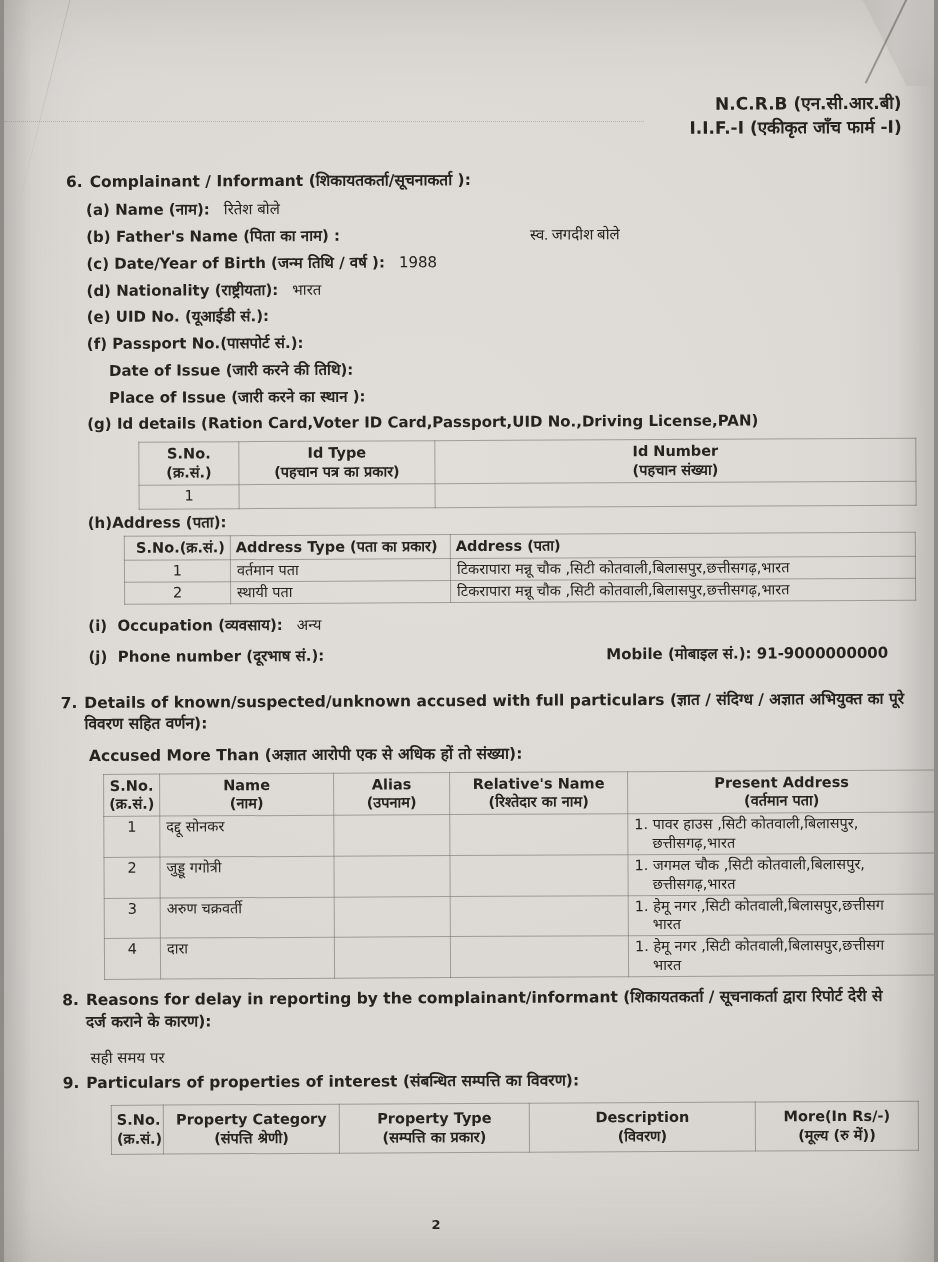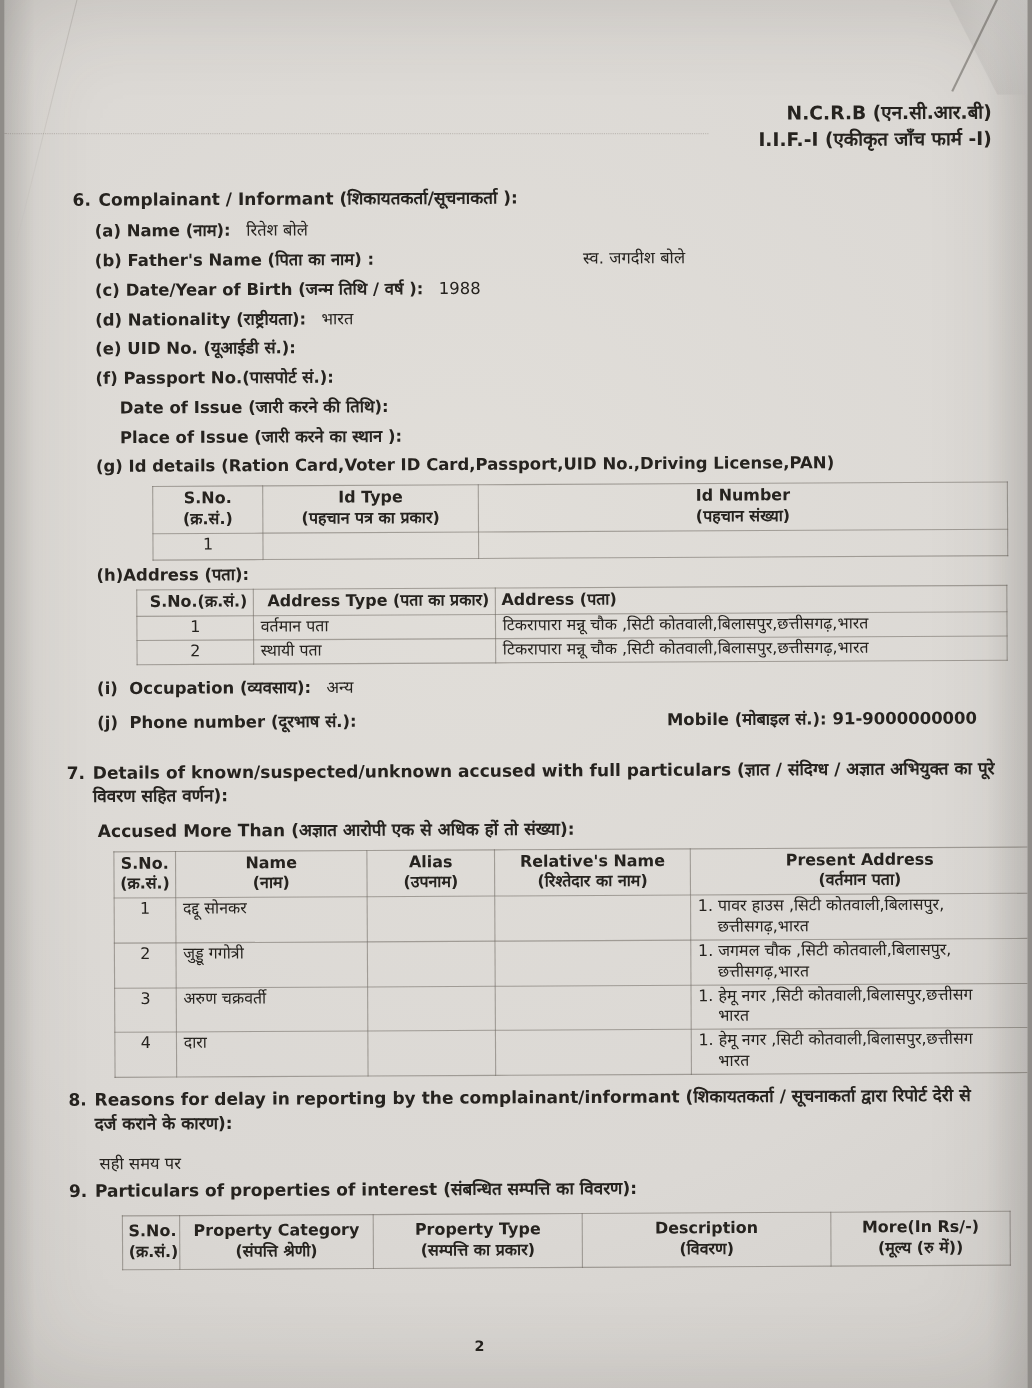--- a/index.html
+++ b/index.html
@@ -36,21 +36,21 @@
   .numbered .num { flex:none; }
   .m6  { margin:28px 40px 6px 64px; }
   .m7  { margin:26px 30px 0 56px; }
   .m8  { margin:10px 30px 0 56px; }
   .m9  { margin:6px 30px 0 56px; }
 
   .items { margin-left:84px; font-size:15px; }
   .item { display:flex; margin-top:8px; line-height:1.25; }
   .item .lbl { font-weight:bold; white-space:pre; }
   .item .val { font-weight:normal; margin-left:14px; }
-  .item .val.far { margin-left:190px; }
+  .item .val.far { margin-left:190px;font-family:Liberation Serif, serif; }
   .item .val.mob { margin-left:282px; font-weight:bold; }
   .sub { margin-left:22px; }
 
   table { border-collapse:collapse; table-layout:fixed; }
   .t th, .t td { border:1px solid rgba(110,104,96,0.55); font-size:14.5px; overflow:hidden; }
   .t th { font-weight:bold; text-align:center; line-height:1.3; padding:2px 5px; }
   .t td { line-height:1.3; padding:1px 6px; vertical-align:top; font-weight:normal; }
   .t td.c { text-align:center; }
   .addr2 { padding-left:18px; }
 
@@ -159,21 +159,21 @@
     </div>
     <table class="t t-addr">
       <colgroup>
           <col style="width:106px">
           <col style="width:220px">
           <col>
         </colgroup>
       <tbody>
           <tr>
         <th style="text-align:right">S.No.(क्र.सं.)</th>
-        <th style="text-align:right">Address Type (पता का प्रकार)</th>
+        <th style="text-align:left">Address Type (पता का प्रकार)</th>
         <th style="text-align:left">Address (पता)</th>
       </tr>
       <tr>
         <td class="c">1</td>
         <td>वर्तमान पता</td>
         <td>टिकरापारा मन्नू चौक ,सिटी कोतवाली,बिलासपुर,छत्तीसगढ़,भारत</td>
       </tr>
       <tr>
         <td class="c">2</td>
         <td>स्थायी पता</td>

